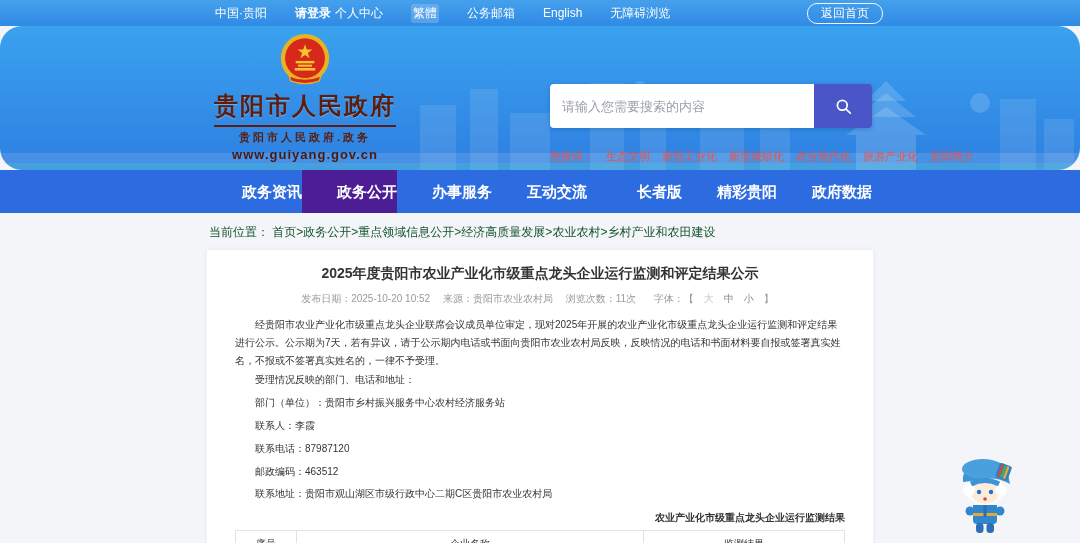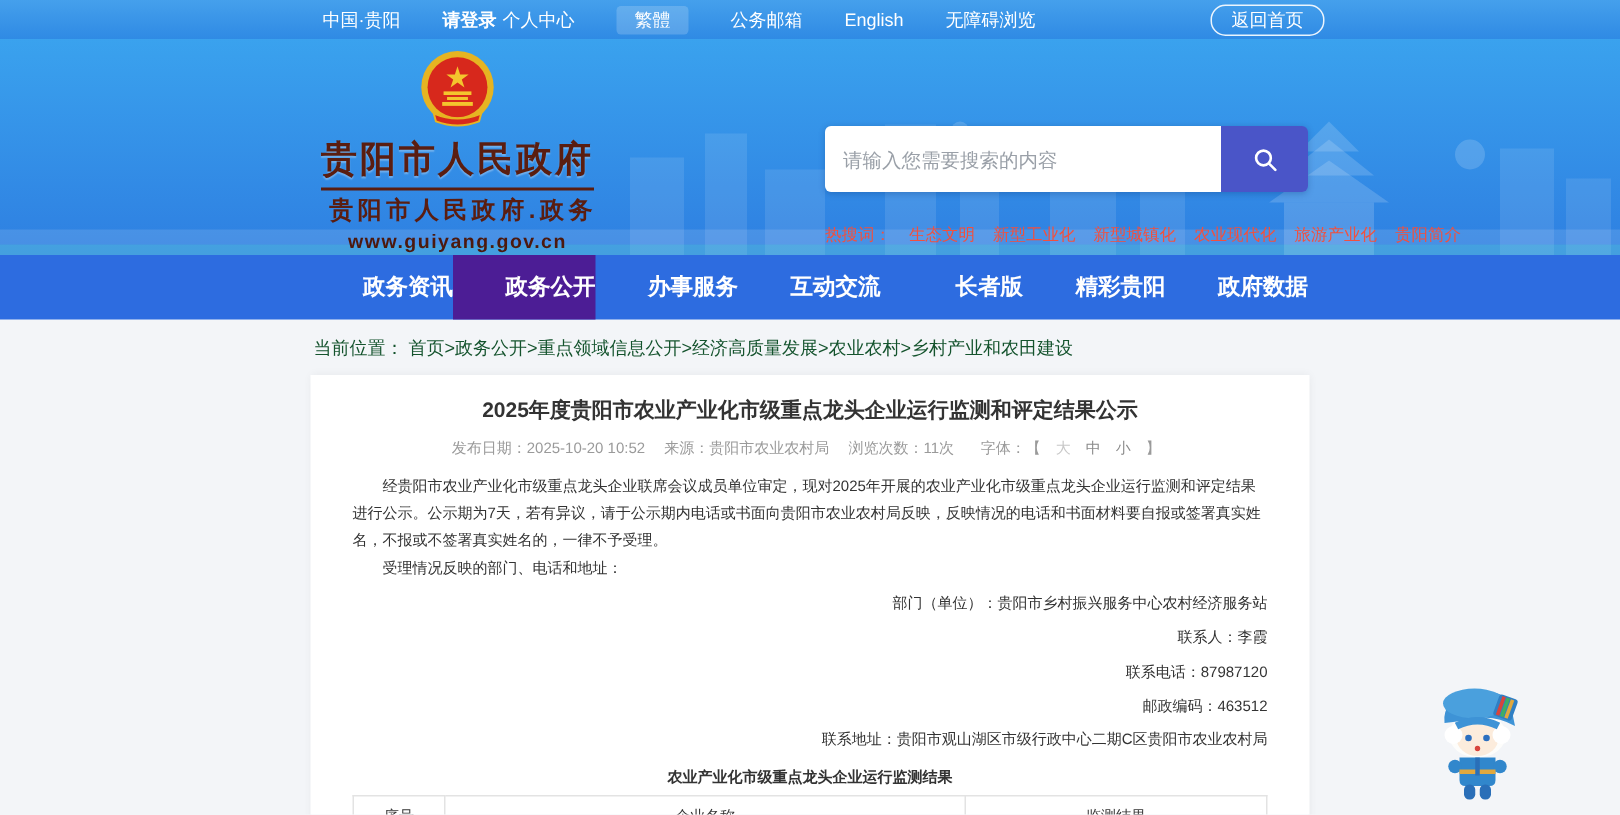--- a/index.html
+++ b/index.html
@@ -5,35 +5,35 @@
   * { margin:0; padding:0; box-sizing:border-box; }
   html,body { width:1080px; height:543px; overflow:hidden; }
   body { font-family:"Liberation Sans","DejaVu Sans",sans-serif; background:#f3f5f8; position:relative; }
 
   
   .topbar { height:26px; background:linear-gradient(180deg,#45a0ec,#2f8ae4);
     display:flex; align-items:center; color:#fff; font-size:12px; padding-left:215px; }
   .topbar-left { display:flex; align-items:center; gap:28px; }
   .topbar-left span { cursor:pointer; white-space:nowrap; }
   .login-group b { font-weight:bold; margin-right:4px; }
-  .pill-trad { background:rgba(255,255,255,0.18); border-radius:3px; padding:1px 12px; }
+  .pill-trad { background:rgba(255,255,255,0.18); border-radius:3px; padding:1px 2px; }
   .home-pill { margin-left:auto; margin-right:197px; border:1px solid rgba(255,255,255,0.9);
     border-radius:10px; padding:1px 13px; font-size:12px; cursor:pointer; white-space:nowrap; }
 
   
   .header { position:relative; height:144px;
-    background:linear-gradient(180deg,#3aa2ee 0%,#2e7fe1 100%); overflow:hidden; }
+    background:linear-gradient(180deg,#3aa2ee 0%,#2e7fe1 100%); overflow:hidden;border-radius:22px; }
   .skyline { position:absolute; left:0; bottom:0; width:1080px; height:95px; }
   .logo-block { position:absolute; left:212px; top:6px; width:186px; text-align:center;
     color:#5a1d10; cursor:pointer; }
   .emblem { width:52px; height:56px; display:block; margin:0 auto 2px; }
   .site-name { font-size:24px; font-weight:bold; letter-spacing:2px; white-space:nowrap;
     color:#5a1d10; text-shadow:0 1px 1px rgba(255,255,255,0.3); }
   .logo-divider { border-top:2px solid #5a1d10; margin:3px 2px 3px; }
-  .site-subtitle { font-size:16px; font-weight:bold; letter-spacing:3px;text-align:right; }
+  .site-subtitle { font-size:11px; font-weight:bold; letter-spacing:3px; }
   .site-url { font-size:13px; font-weight:bold; letter-spacing:1px; margin-top:2px; color:#4c190d; }
 
   .search-area { position:absolute; left:550px; top:58px; width:322px; }
   .search-row { display:flex; height:44px; border-radius:4px; overflow:hidden;
     box-shadow:0 1px 4px rgba(0,40,100,0.25); }
   .search-row input { flex:1; border:none; outline:none; padding:0 12px; font-size:13px; color:#333;
     font-family:"Liberation Sans","DejaVu Sans",sans-serif; }
   .search-row input::placeholder { color:#9aa0a8; }
   .search-btn { width:58px; background:#4a55c8; border:none; cursor:pointer;
     display:flex; align-items:center; justify-content:center; }
@@ -53,22 +53,22 @@
   
   .card { margin-left:207px; width:666px; background:#fff; padding:13px 28px 20px;
     box-shadow:0 0 6px rgba(0,0,0,0.06); min-height:300px; }
   .article-title { text-align:center; font-size:14px; font-weight:bold; color:#333;
     margin:2px 0 9px; }
   .meta { text-align:center; font-size:10px; color:#9a9a9a; margin-bottom:10px; }
   .meta span { margin:0 5px; }
   .font-size-l { color:#c8c8c8; cursor:pointer; margin:0 2px; }
   .font-size-m,.font-size-s { color:#8a8a8a; cursor:pointer; margin:0 2px; }
   .card p { font-size:10px; color:#333; line-height:1.78; text-indent:2em; margin-bottom:2px; }
-  .card p.contact { margin:5px 0;text-align:right; }
-  .table-caption { text-align:center; font-size:10px; font-weight:bold; color:#333;
+  .card p.contact { margin:5px 0; }
+  .table-caption { text-align:right; font-size:10px; font-weight:bold; color:#333;
     margin:8px 0 5px; }
   table.results { width:100%; border-collapse:collapse; font-size:10px; color:#333; }
   table.results th, table.results td { border:1px solid #e3e3e3; text-align:center;
     font-weight:normal; padding:6px 4px; }
   table.results col.c1 { width:10%; } table.results col.c2 { width:57%; } table.results col.c3 { width:33%; }
 
   
   .mascot { position:absolute; right:62px; bottom:6px; width:66px; height:84px; cursor:pointer; }
 </style>
 </head>

